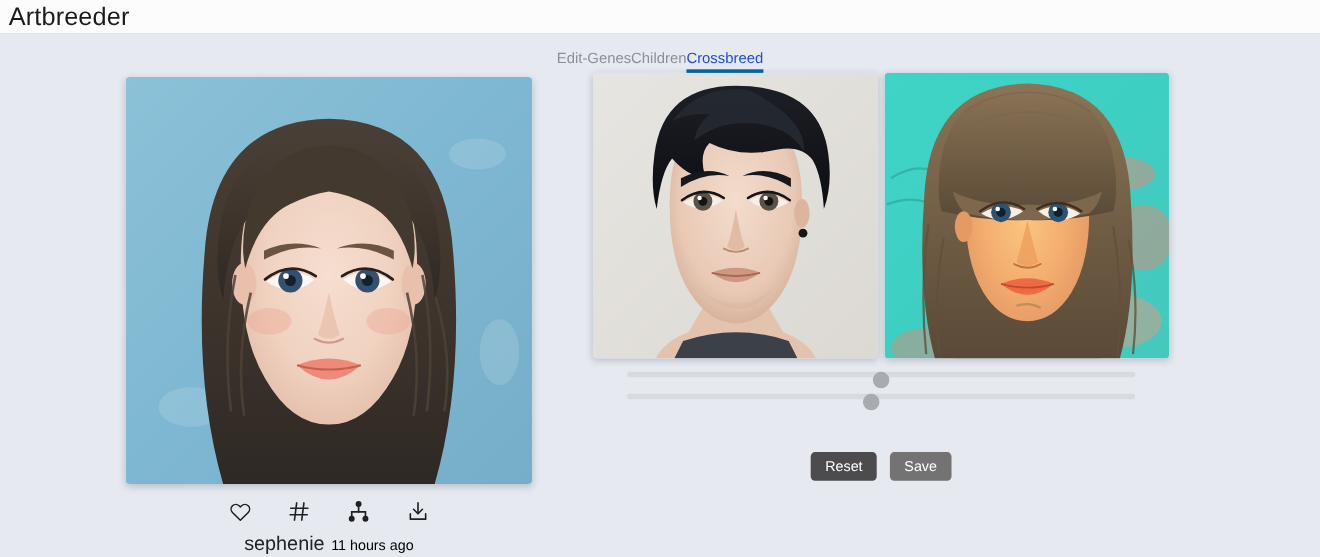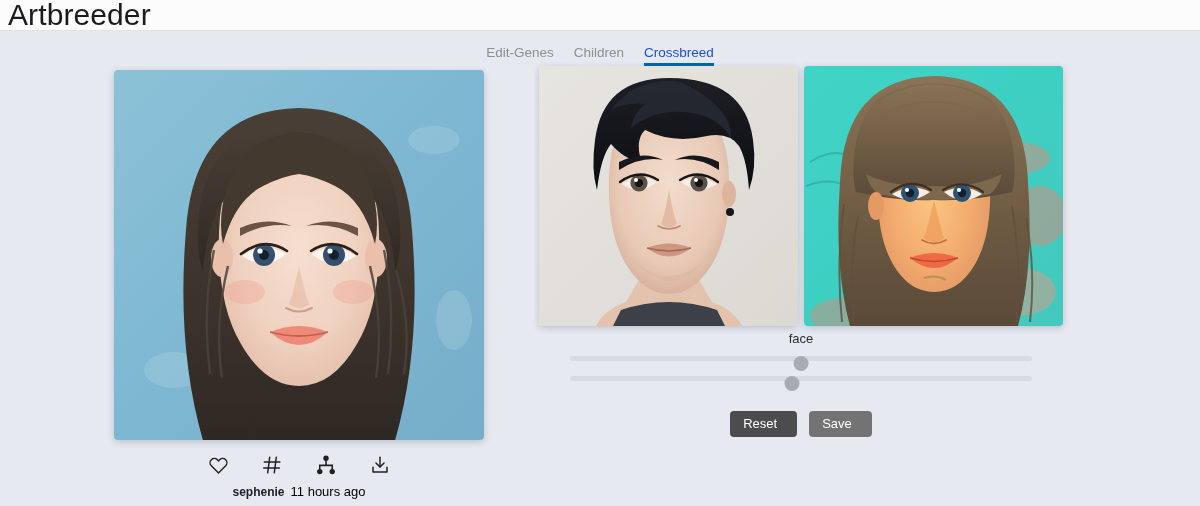--- a/index.html
+++ b/index.html
@@ -15,40 +15,40 @@
   
   .header {
     position: absolute; top: 0; left: 0;
     width: 1200px; height: 31px;
     background: #fcfcfc;
     border-bottom: 1px solid #e2e2e4;
     display: flex; align-items: center;
   }
   .brand {
     position: absolute; left: 8px; top: 1px;
-    font-size: 30px; font-weight: 400;
+    font-size: 23px; font-weight: 400;
     color: #1b1b1d; letter-spacing: .1px;
     line-height: 28px;
   }
   .nav {
     position: absolute; right: 10px; top: 0;
     height: 31px;
     display: flex; align-items: center; gap: 11px;
   }
   .nav-link {
     font-size: 13.5px; color: #26262a;
     text-decoration: none; cursor: pointer;
     line-height: 31px;
   }
   .nav-icon { display: flex; align-items: center; cursor: pointer; }
 
   
   .tabs {
     position: absolute; top: 45px; left: 0; width: 1200px;
-    display: flex; justify-content: center; gap: 20px;
+    display: flex; justify-content: center; 
   }
   .tab {
     font-size: 13.5px; color: #8b8f96; cursor: pointer;
     padding-bottom: 2px; line-height: 16px;
   }
   .tab.active {
     color: #1d4ed8;
     border-bottom: 5px solid #0369a1;
   }
 
@@ -77,21 +77,21 @@
     display: flex; align-items: center; justify-content: center;
     cursor: pointer;
   }
 
   .meta-row {
     position: absolute; top: 414px; left: 0;
     width: 370px;
     display: flex; justify-content: center; align-items: baseline;
     gap: 6px;
   }
-  .meta-user { font-size: 12px; font-weight: bold; color: #202226; cursor: pointer; }
+  .meta-user { font-size: 18px; font-weight: normal; color: #202226; cursor: pointer; }
   .meta-time { font-size: 13px; color: #000000; }
 
   
   .parents {
     position: absolute; left: 539px; top: 66px;
     width: 524px; height: 260px;
     display: flex; gap: 6px;
   }
   .parent-img {
     width: 259px; height: 260px;
@@ -128,21 +128,21 @@
   }
 
   .btn-row {
     position: absolute; left: 539px; top: 411px;
     width: 524px;
     display: flex; justify-content: center; gap: 12px;
   }
   .btn {
     border: none; border-radius: 4px;
     font-size: 13px; color: #fff;
-    padding: 5px 20px 6px 13px;
+    padding: 5px 13px 6px 13px;
     cursor: pointer;
     font-family: "Liberation Sans", sans-serif;
   }
   .btn-reset { background: #4c4c4e; }
   .btn-save  { background: #737373; }
 </style>
 </head>
 <body>
 
 <div class="header">
@@ -406,21 +406,20 @@
       <path d="M106 192 q24 -10 48 0 q-24 20 -48 0 z" fill="#ef6a44"></path>
       <path d="M106 192 q24 7 48 0" stroke="#bf4a2d" stroke-width="1.6" fill="none"></path>
 
       <path d="M120 212 q12 -4 22 2" stroke="#8c7a3f" stroke-width="2" fill="none" opacity=".5"></path>
     </svg>
   </div>
 </div>
 
 <div class="sliders">
 
-  <div class="slider-label">face</div>
   <div class="slider-wrap">
     <div class="slider-track">
       <div class="slider-thumb" id="thumb-face" style="left: 50%;"></div>
     </div>
   </div>
 
   <div class="slider-wrap">
     <div class="slider-track">
       <div class="slider-thumb" id="thumb-style" style="left: 48%;"></div>
     </div>

